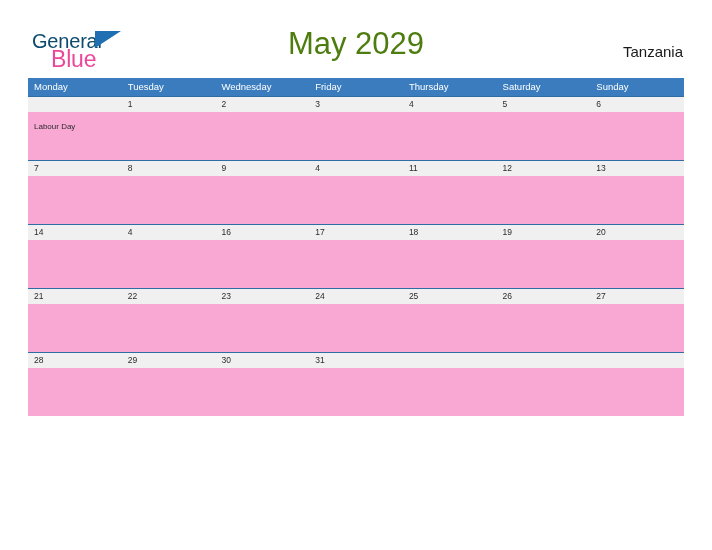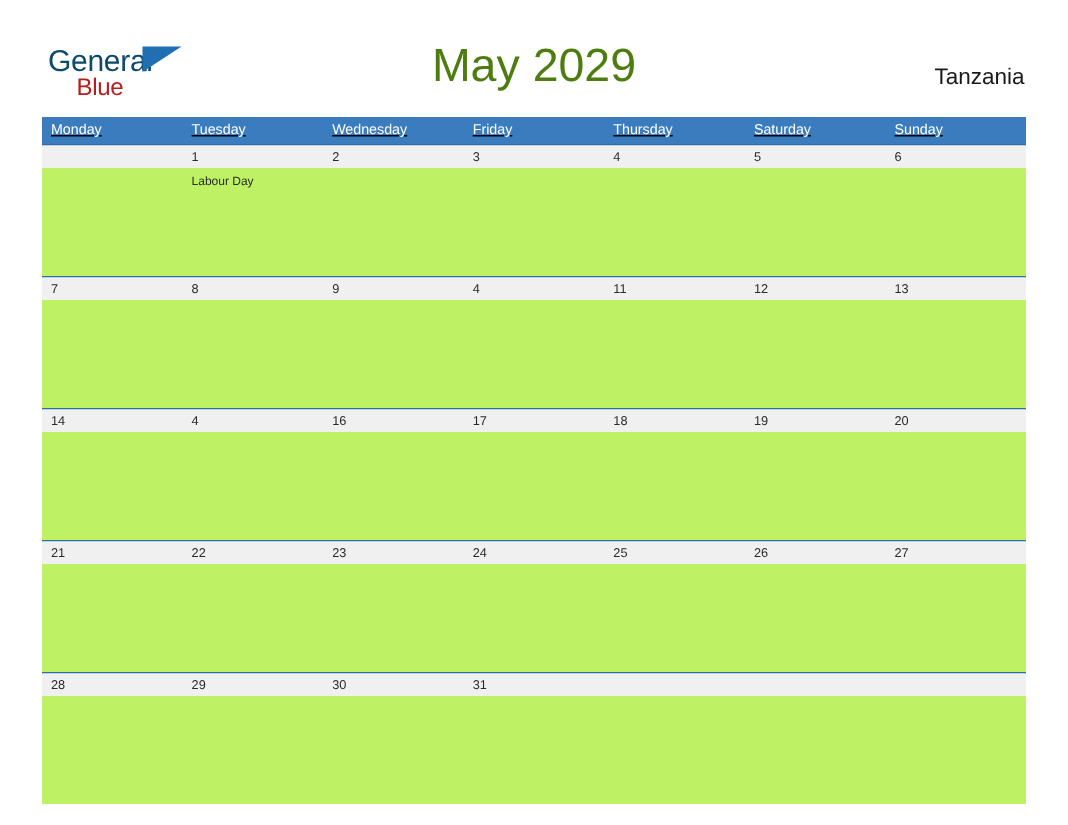--- a/index.html
+++ b/index.html
@@ -44,22 +44,22 @@
     font-size: 20px;
     color: #0c4a6e;
     letter-spacing: -0.2px;
     line-height: 22px;
     white-space: nowrap;
   }
   .logo-blue {
     position: absolute;
     left: 19px;
     top: 18px;
-    font-size: 16px;
-    color: #b91c1c;
+    font-size: 23px;
+    color: #ec4899;
     letter-spacing: -0.2px;
     line-height: 22px;
     white-space: nowrap;
   }
   .logo-flag {
     position: absolute;
     left: 63px;
     top: 1px;
     width: 0;
     height: 0;
@@ -94,21 +94,20 @@
     left: 28px;
     top: 78px;
     width: 656px;
   }
 
   .dow-row {
     display: flex;
     width: 100%;
     background: #3a7cbe;
     height: 18px;
-    text-decoration: underline;
   }
   .dow-cell {
     flex: 1 1 0;
     font-size: 9.5px;
     color: #ffffff;
     line-height: 18px;
     padding-left: 6px;
     box-sizing: border-box;
     white-space: nowrap;
     overflow: hidden;
@@ -123,22 +122,23 @@
   }
   .week-dates {
     display: flex;
     width: 100%;
     background: #f0f0f0;
     height: 15px;
   }
   .week-body {
     display: flex;
     width: 100%;
-    height: 72px;
-    background: #bef264;
+    height: 48px;
+    background: #f9a8d4;
+    flex-direction: column;
   }
   .date-cell {
     flex: 1 1 0;
     font-size: 8.5px;
     color: #2b2b2b;
     line-height: 15px;
     padding-left: 6px;
     box-sizing: border-box;
   }
   .event-cell {

